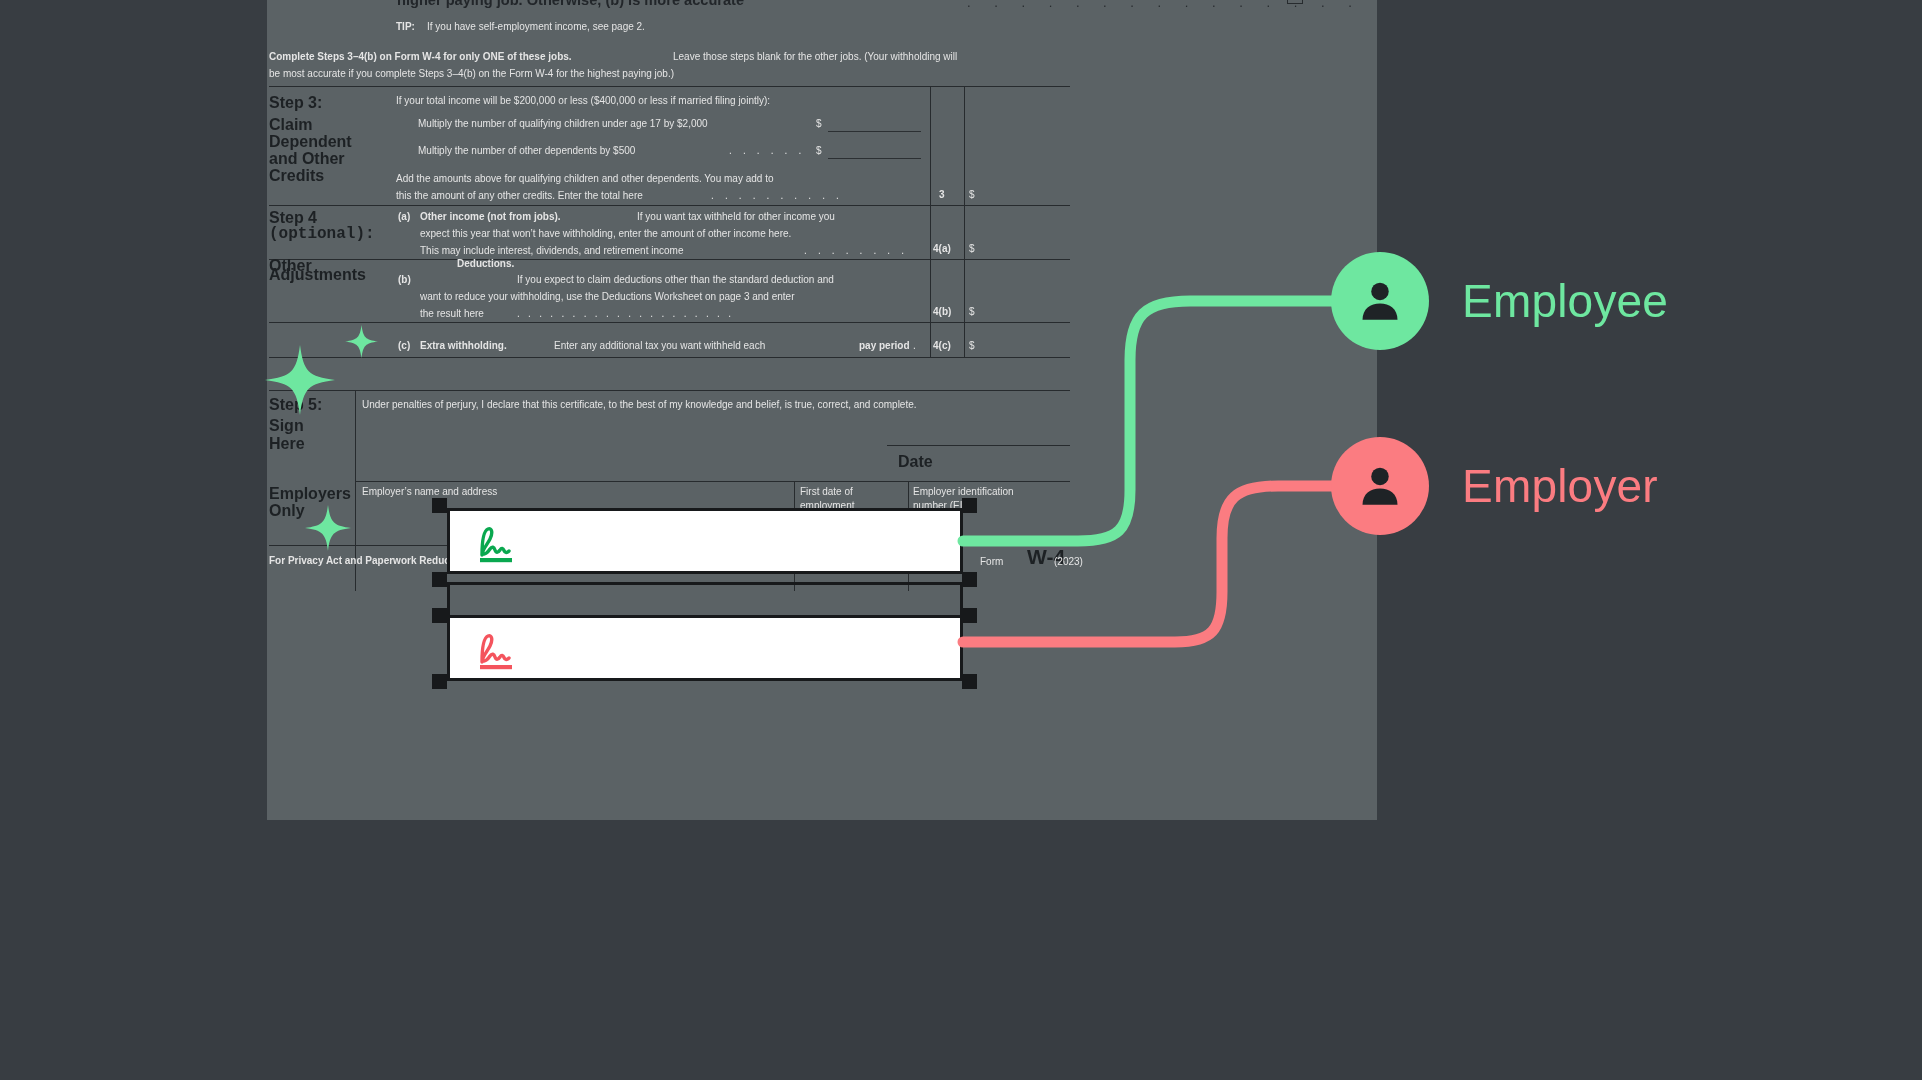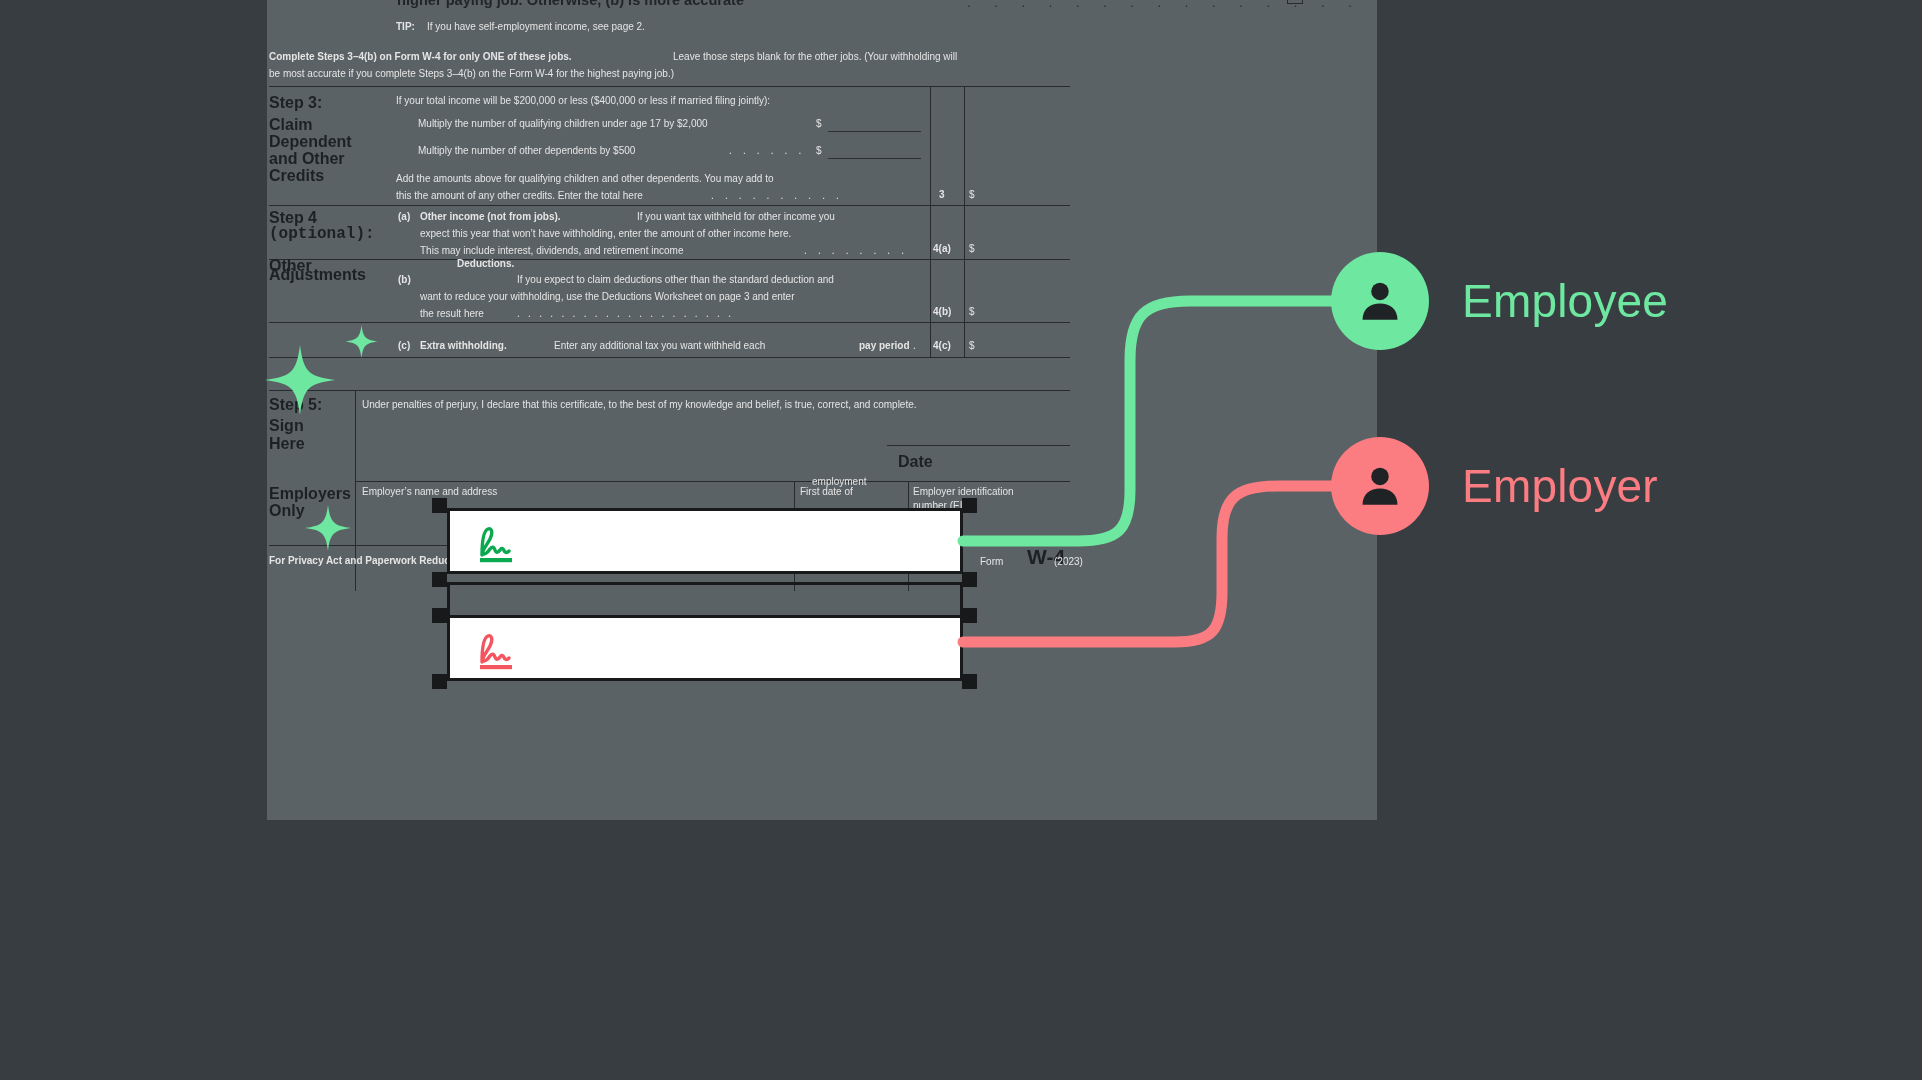--- a/index.html
+++ b/index.html
@@ -146,21 +146,21 @@
     <div class="ftext" style="left:95px; top:395px;">Under penalties of perjury, I declare that this certificate, to the best of my knowledge and belief, is true, correct, and complete.</div>
 
     <div class="rule" style="left:620px; top:445px; width:183px;"></div>
     <div class="fstep" style="left:631px; top:451px;">Date</div>
     <div class="rule" style="left:88px; top:481px; width:715px;"></div>
 
     <div class="fstep" style="left:2px;  top:483px;">Employers</div>
     <div class="fstep" style="left:2px;  top:500px;">Only</div>
     <div class="ftext" style="left:95px; top:482px;">Employer’s name and address</div>
     <div class="ftext" style="left:533px; top:482px;">First date of</div>
-    <div class="ftext" style="left:533px; top:472px;margin-left:12px;">employment</div>
+    <div class="ftext" style="left:533px; top:496px;">employment</div>
     <div class="ftext" style="left:646px; top:482px;">Employer identification</div>
     <div class="ftext" style="left:646px; top:496px;">number (EIN)</div>
     <div class="vrule" style="left:527px; top:481px; height:110px;"></div>
     <div class="vrule" style="left:641px; top:481px; height:110px;"></div>
 
     <div class="rule" style="left:2px; top:545px; width:801px;"></div>
     <div class="ftext fbold" style="left:2px; top:551px;">For Privacy Act and Paperwork Reduction Act Notice, see page 3.</div>
     <div class="ftext" style="left:497px; top:551px;">Cat. No. 10220Q</div>
     <div class="ftext" style="left:713px; top:552px;">Form</div>
     <div style="position:absolute; left:760px; top:545px; color:#1d2124; font-size:21px; font-weight:bold;">W-4</div>

